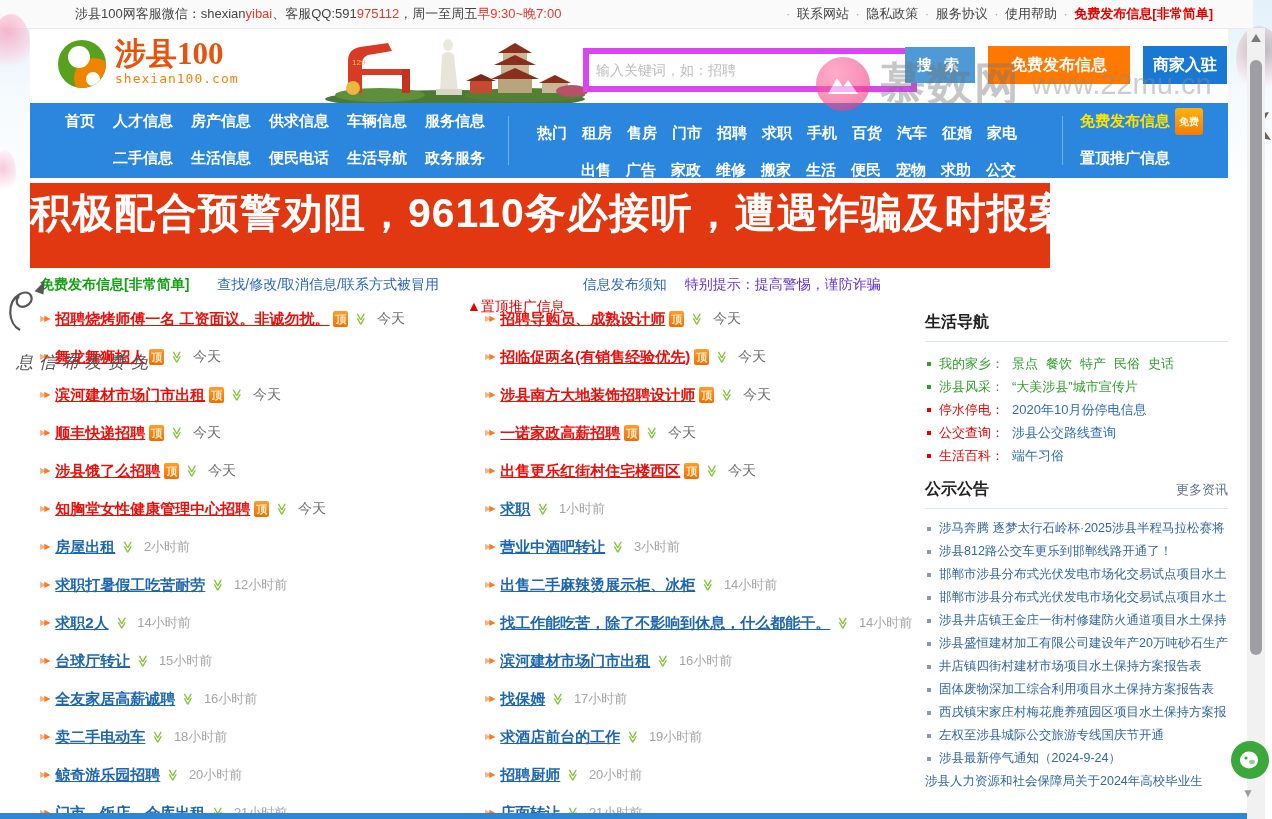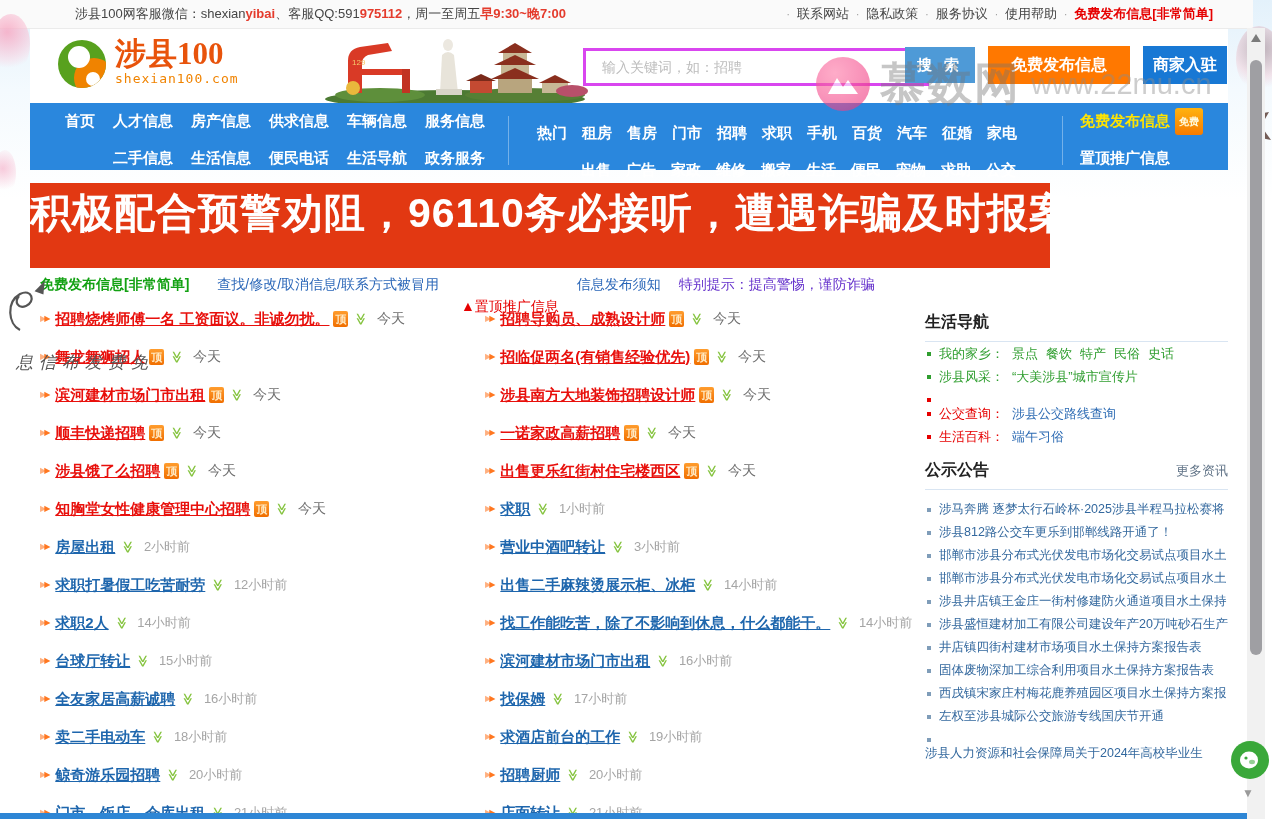--- a/index.html
+++ b/index.html
@@ -17,43 +17,43 @@
   .bird{position:absolute;left:1243px;top:110px;width:30px;height:34px;z-index:41;}
 
   
   .topbar{position:absolute;left:0;top:0;width:1253px;height:28px;background:#fafafa;border-bottom:1px solid #ebebeb;
     display:flex;align-items:center;font-size:13px;z-index:5;}
   .topbar .left{margin-left:75px;color:#454545;}
   .topbar .right{margin-left:auto;margin-right:40px;display:flex;align-items:center;color:#444;}
   .topbar .sep{color:#999;margin:0 7px;font-size:10px;}
   .top-link{color:#444;}
   .top-link-hot{color:#e60000;font-weight:bold;}
-  .seg-red{color:#e43b2c;font-weight:bold;}
+  .seg-red{color:#e43b2c;}
 
   
   .header{position:absolute;left:30px;top:28px;width:1198px;height:91px;background:#fff;z-index:4;}
   .logo{position:absolute;left:28px;top:9px;display:flex;align-items:flex-start;}
   .logo-mark{width:48px;height:48px;border-radius:50%;position:relative;overflow:hidden;background:#58a11e;margin-top:3px;}
   .logo-mark:before{content:"";position:absolute;right:-8px;top:18px;width:40px;height:40px;border-radius:50%;background:#f08300;}
   .logo-mark:after{content:"";position:absolute;left:10px;top:6px;width:22px;height:22px;border-radius:50%;background:#fff;
     box-shadow:14px 22px 0 -4px #fff;}
   .logo-texts{margin-left:9px;}
   .logo-title{font-family:"Liberation Serif","DejaVu Serif",serif;font-weight:bold;font-size:31px;color:#e8530b;line-height:34px;}
   .logo-domain{font-family:"DejaVu Sans Mono",monospace;font-size:13px;color:#f08300;letter-spacing:1px;}
   .hero-art{position:absolute;left:280px;top:3px;width:290px;height:72px;}
-  .search-input{position:absolute;left:553px;top:20px;width:308px;height:32px;border:3px solid #d946ef;padding:0 16px;
+  .search-input{position:absolute;left:553px;top:20px;width:308px;height:32px;border:6px solid #d946ef;padding:0 7px;
     font-size:14px;color:#333;outline:none;}
   .search-input::placeholder{color:#bdbdbd;}
   .btn{position:absolute;border:none;color:#fff;font-weight:bold;cursor:pointer;}
   .btn-search{left:875px;top:19px;width:70px;height:36px;background:#4e9ad7;font-size:15px;letter-spacing:4px;}
   .btn-post{left:958px;top:18px;width:142px;height:38px;background:#ff7800;font-size:16px;}
   .btn-merchant{left:1113px;top:18px;width:84px;height:38px;background:#1878d4;font-size:16px;}
 
   
-  .mainnav{position:absolute;left:30px;top:103px;width:1198px;height:67px;background:#2a87dd;z-index:4;}
+  .mainnav{position:absolute;left:30px;top:103px;width:1198px;height:75px;background:#2a87dd;z-index:4;}
   .mainnav .vline{position:absolute;top:13px;width:1px;height:49px;background:rgba(255,255,255,.35);}
   .nav-group{position:absolute;top:0;}
   .nav-row{height:37px;display:flex;align-items:center;}
   .nav-link{color:#fff;font-weight:bold;font-size:15px;margin-right:18px;white-space:nowrap;}
   .hot-link{color:#fff;font-weight:bold;font-size:15px;margin-right:15px;white-space:nowrap;margin-top:24px;}
   .nav-main{left:35px;}
   .nav-main .nav-row2{margin-left:48px;}
   .nav-hot{left:507px;}
   .nav-hot .nav-row2{margin-left:44px;}
   .nav-right{left:1050px;}
@@ -65,21 +65,21 @@
   
   .alert-banner{position:absolute;left:30px;top:183px;width:1020px;height:85px;background:#e23812;color:#fff;
     text-align:center;z-index:4;}
   .alert-title{font-size:41px;font-weight:bold;letter-spacing:1px;line-height:56px;margin-top:2px;white-space:nowrap;}
   .alert-sub{font-size:12.5px;line-height:18px;}
 
   
   .content{position:absolute;left:30px;top:270px;width:1198px;height:549px;background:#fff;z-index:3;}
   .toolbar{height:30px;display:flex;align-items:center;font-size:14px;padding-left:10px;}
   .tb-free{color:#13a113;font-weight:bold;margin-right:28px;}
-  .tb-find{color:#2a66b8;margin-right:22px;}
+  .tb-find{color:#2a66b8;margin-right:28px;}
   .tb-top{color:#e60000;margin-right:18px;margin-top:44px;}
   .tb-notice{color:#2a66b8;margin-right:18px;}
   .tb-warn{color:#6633cc;}
   .cols{display:flex;padding-left:10px;}
   .col-list{width:445px;}
   .col-list.mid{width:440px;}
   .listing-row{height:38px;display:flex;align-items:center;white-space:nowrap;overflow:hidden;}
   .arr{flex-shrink:0;font-size:8px;letter-spacing:-2px;margin-right:7px;line-height:8px;}
   .arr .a1{color:#ffb080;}
   .arr .a2{color:#ff7720;}
@@ -90,21 +90,21 @@
     line-height:14px;padding:1px 2px;border-radius:2px;margin-left:4px;font-weight:bold;}
   .chev{color:#86c440;font-weight:bold;margin:0 9px 0 7px;transform:rotate(90deg);display:inline-block;font-size:12px;flex-shrink:0;}
   .l-time{font-size:13px;color:#a5a5a5;}
   .l-time.today{color:#6f6f6f;font-size:14px;}
 
   
   .side{width:303px;padding-top:12px;}
   .side-header{display:flex;align-items:baseline;border-bottom:1px solid #d9e5f2;padding-bottom:8px;}
   .side-title{font-size:16px;font-weight:bold;color:#222;}
   .side-more{margin-left:auto;font-size:13px;color:#5f7286;}
-  .life-list{}
+  .life-list{margin-top:10px;}
   .life-row{display:flex;font-size:13px;line-height:23px;}
   .bullet{width:4px;height:4px;flex-shrink:0;margin:10px 8px 0 2px;}
   .bullet.green{background:#2f9e2f;}
   .bullet.red{background:#e60000;}
   .bullet.gray{background:#7f9db9;}
   .life-label.green,.life-link.green{color:#2f9e2f;}
   .life-label.red{color:#e60000;}
   .life-link.blue{color:#2e6cb4;}
   .life-label{margin-right:8px;flex-shrink:0;}
   .life-links a{margin-right:8px;}
@@ -470,20 +470,21 @@
             <div class="life-row">
               <span class="bullet green"></span>
               <span class="life-links"><span class="life-label green">我的家乡：</span><a class="life-link green">景点</a><a class="life-link green">餐饮</a><a class="life-link green">特产</a><a class="life-link green">民俗</a><a class="life-link green">史话</a></span>
             </div>
             <div class="life-row">
               <span class="bullet green"></span>
               <span class="life-links"><span class="life-label green">涉县风采：</span><a class="life-link green">“大美涉县”城市宣传片</a></span>
             </div>
             <div class="life-row">
               <span class="bullet red"></span>
+              <span class="life-links"><span class="life-label red">停水停电：</span><a class="life-link blue">2020年10月份停电信息</a></span>
             </div>
             <div class="life-row">
               <span class="bullet red"></span>
               <span class="life-links"><span class="life-label red">公交查询：</span><a class="life-link blue">涉县公交路线查询</a></span>
             </div>
             <div class="life-row">
               <span class="bullet red"></span>
               <span class="life-links"><span class="life-label red">生活百科：</span><a class="life-link blue">端午习俗</a></span>
             </div>
           </div>
@@ -528,20 +529,21 @@
               <div class="notice-row">
                 <span class="bullet gray"></span>
                 <a class="notice-link">西戌镇宋家庄村梅花鹿养殖园区项目水土保持方案报</a>
               </div>
               <div class="notice-row">
                 <span class="bullet gray"></span>
                 <a class="notice-link">左权至涉县城际公交旅游专线国庆节开通</a>
               </div>
               <div class="notice-row">
                 <span class="bullet gray"></span>
+                <a class="notice-link">涉县最新停气通知（2024-9-24）</a>
               </div>
               <div class="notice-row">
                 <a class="notice-link">涉县人力资源和社会保障局关于2024年高校毕业生</a>
               </div>
             </div>
         </div>
       </div>
     </div>
   </div>
 

